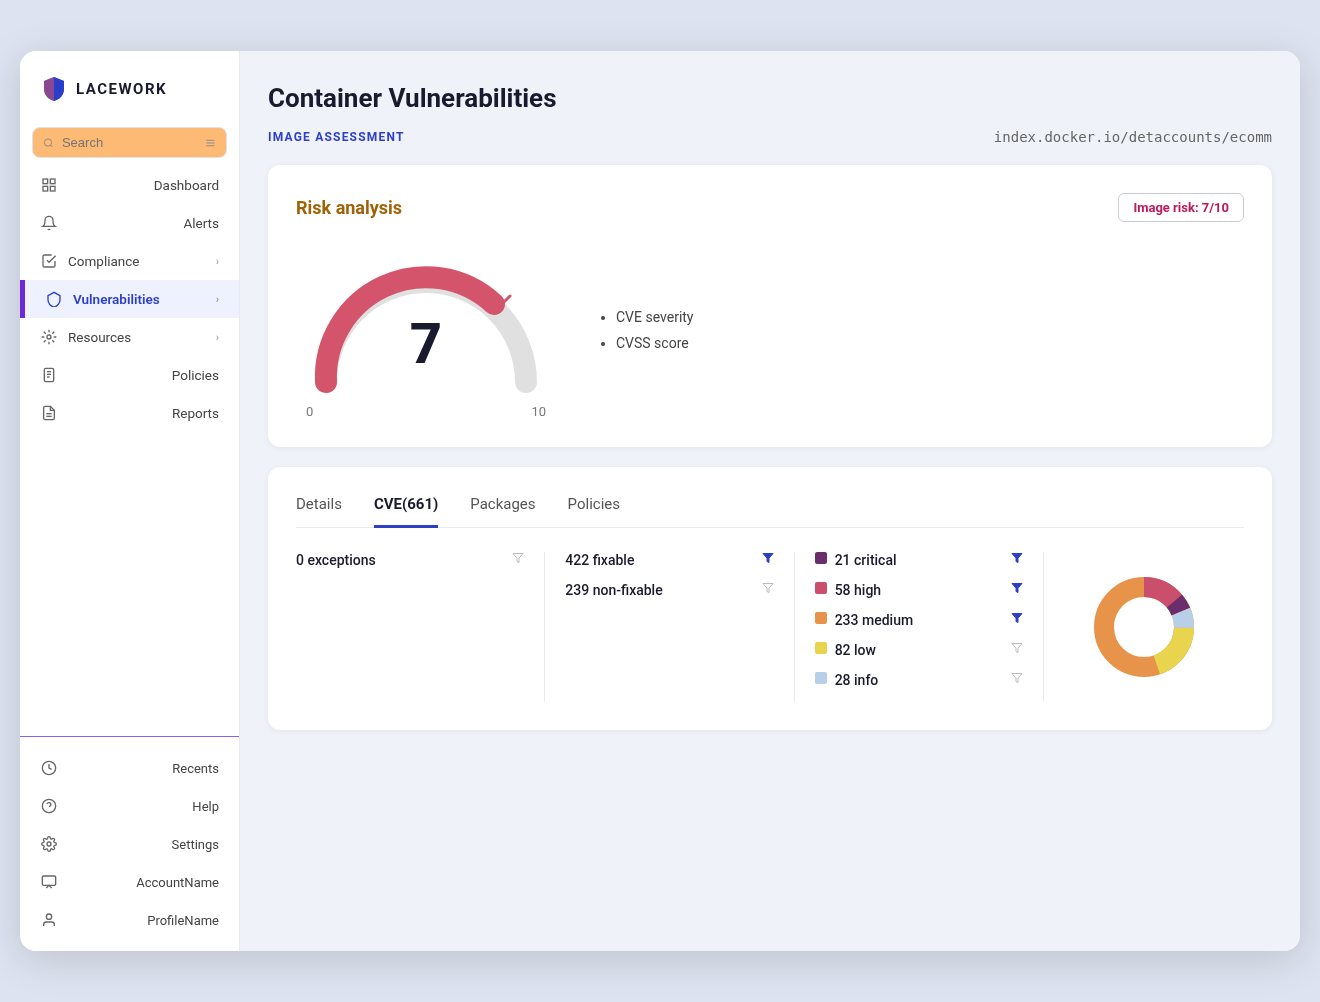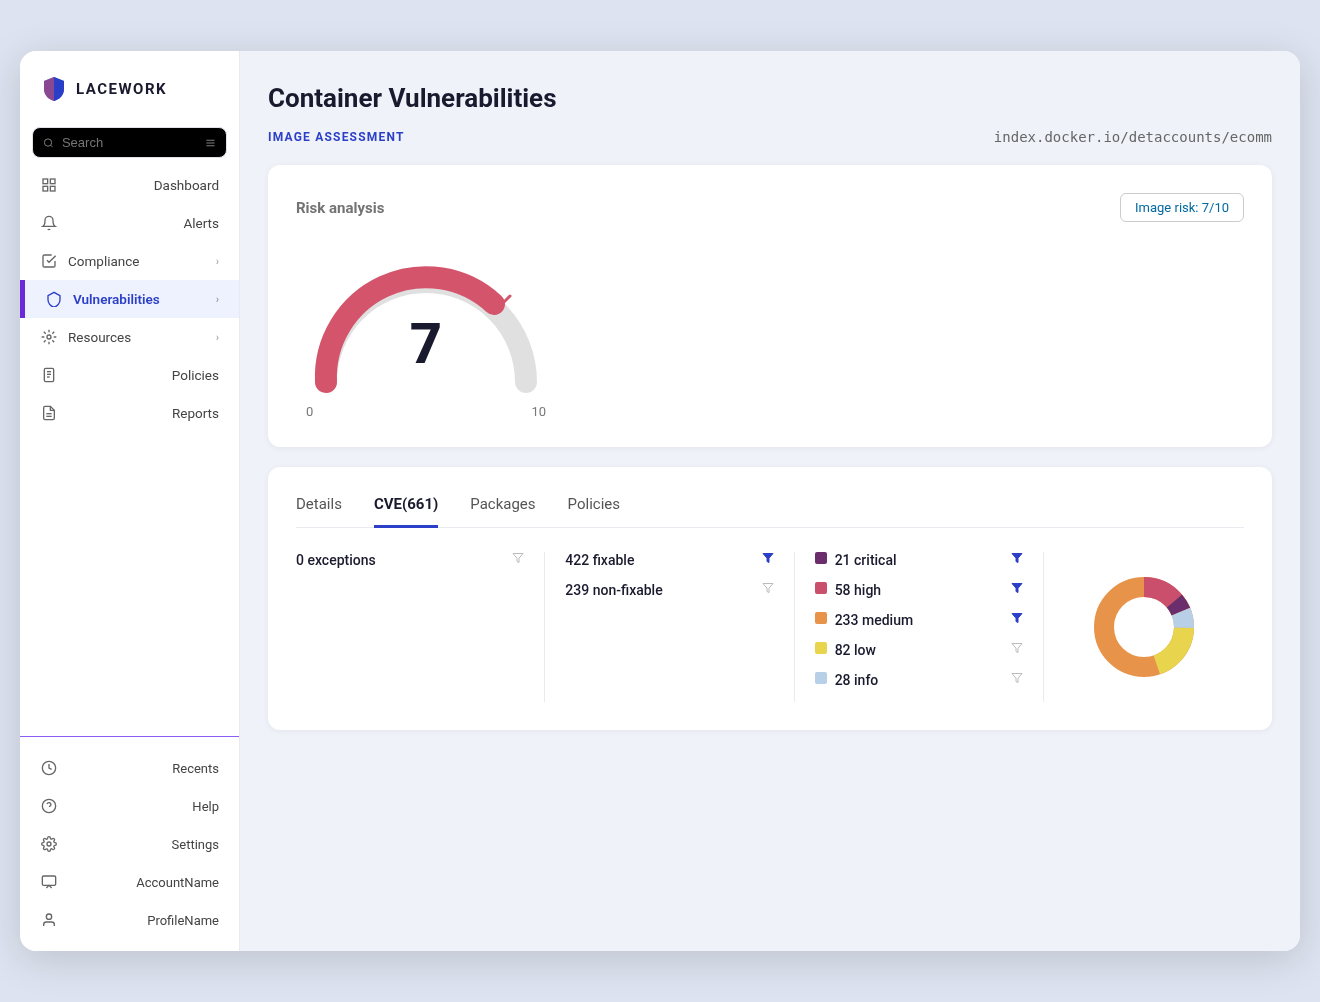--- a/index.html
+++ b/index.html
@@ -45,21 +45,21 @@
       font-size: 15px;
       font-weight: 700;
       letter-spacing: 1.5px;
       color: #1a1a2e;
     }
     .search-bar {
       display: flex;
       align-items: center;
       gap: 8px;
       margin: 0 12px 8px 12px;
-      background: #000000;
+      background: #fdba74;
       border: 1px solid #e0e2ea;
       border-radius: 8px;
       padding: 7px 10px;
       cursor: pointer;
     }
     .search-bar input {
       border: none;
       background: transparent;
       font-size: 13px;
       color: #666;
@@ -131,30 +131,31 @@
       box-shadow: 0 1px 6px rgba(0,0,0,0.06);
     }
     
     .risk-header {
       display: flex;
       align-items: center;
       justify-content: space-between;
       margin-bottom: 20px;
     }
     .risk-title {
-      font-size: 15px;
+      font-size: 18px;
       font-weight: 700;
-      color: #737373;
+      color: #a16207;
     }
     .image-risk-badge {
       border: 1px solid #ccc;
       border-radius: 6px;
       padding: 6px 14px;
       font-size: 13px;
-      color: #0369a1;
+      color: #be185d;
+      font-weight: bold;
     }
     .risk-body {
       display: flex;
       align-items: center;
       gap: 40px;
     }
     .gauge-container {
       position: relative;
       width: 260px;
       height: 160px;
@@ -447,20 +448,24 @@
               <line x1="202" y1="66" x2="214" y2="54" stroke="#d4556b" stroke-width="3" stroke-linecap="round"></line>
             </svg>
             <div class="gauge-number">7</div>
           </div>
           <div class="gauge-labels">
             <span>0</span>
             <span>10</span>
           </div>
         </div>
         <div class="risk-factors">
+          <ul>
+            <li>CVE severity</li>
+            <li>CVSS score</li>
+          </ul>
         </div>
       </div>
     </div>
 
     <div class="card">
       <div class="tabs-bar">
         <div class="tab">Details</div>
         <div class="tab active">CVE(661)</div>
         <div class="tab">Packages</div>
         <div class="tab">Policies</div>

